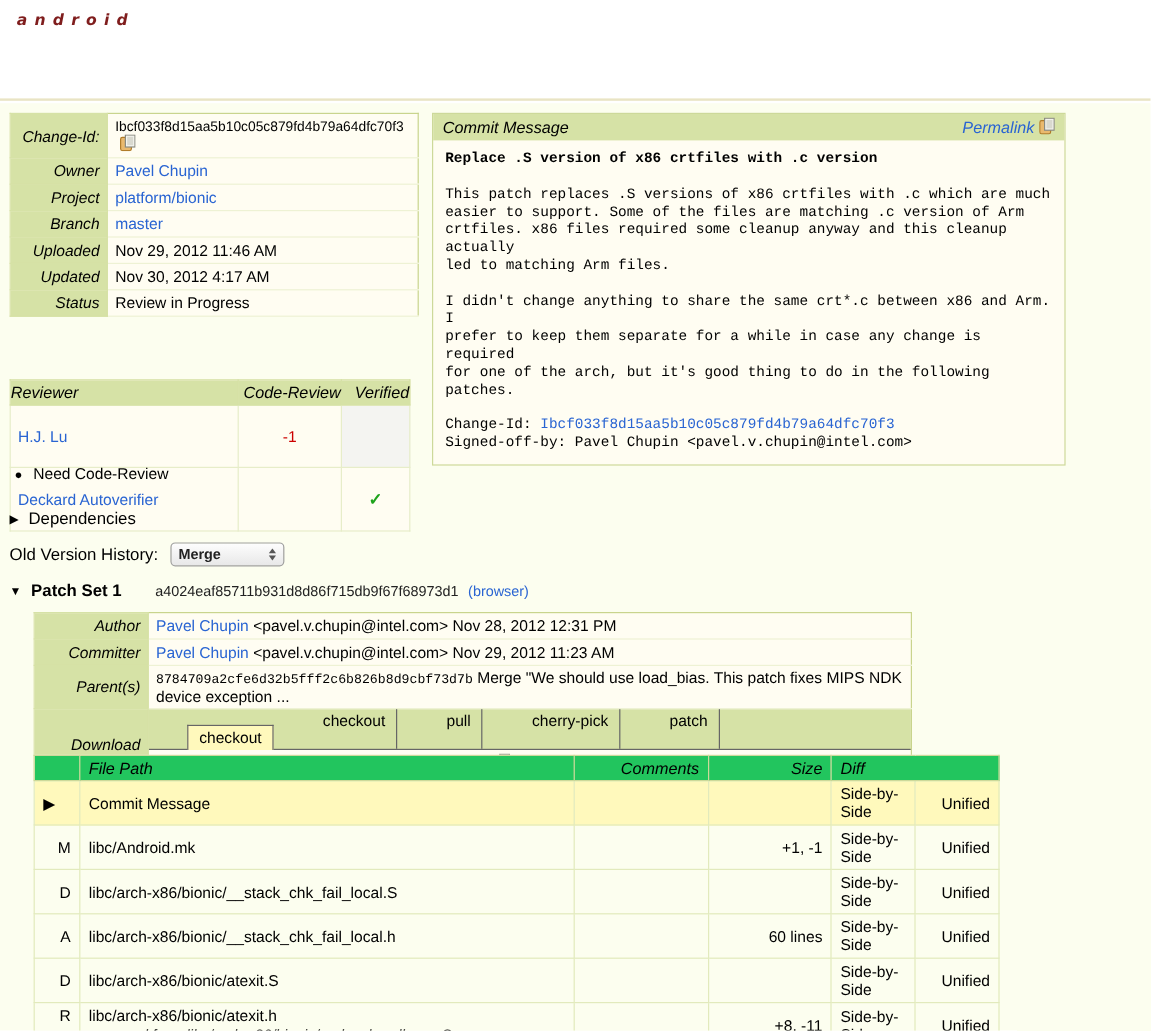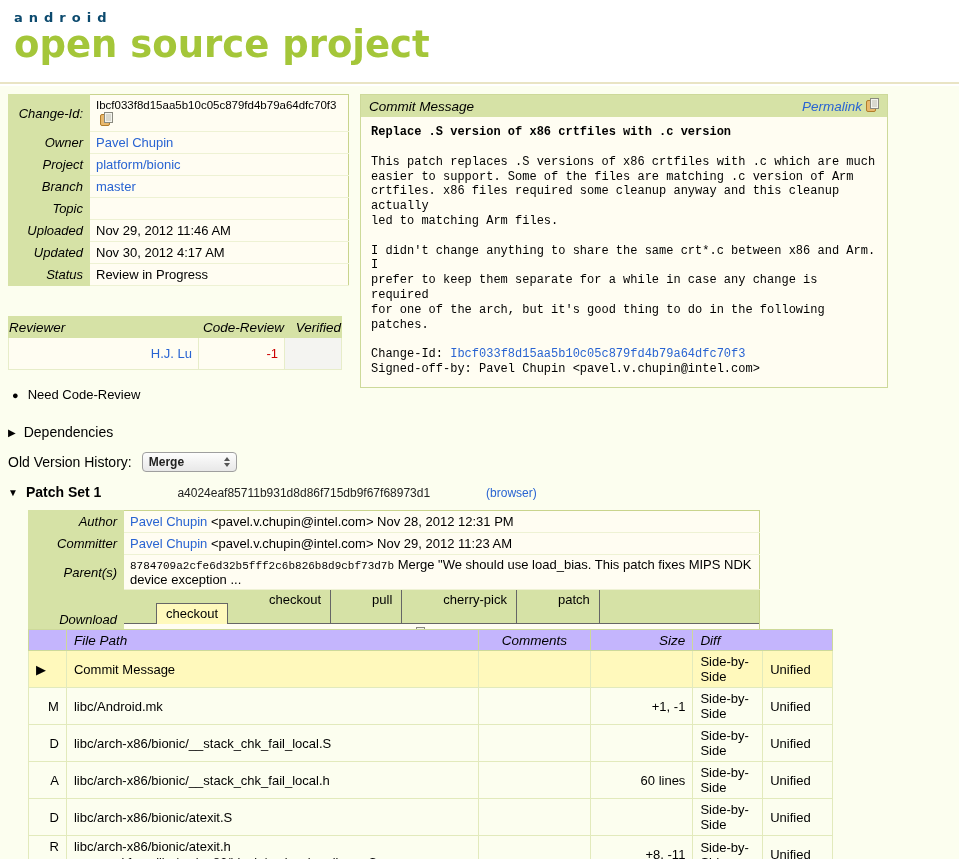--- a/index.html
+++ b/index.html
@@ -3,21 +3,21 @@
 <meta charset="utf-8">
 <style>
   * { margin:0; padding:0; box-sizing:border-box; }
   html,body { background:#fff; }
   .page { position:relative; width:959px; height:859px; overflow:hidden; background:#fff;
           font-family:"Liberation Sans", sans-serif; font-size:13px; color:#000; }
 
   
   .site-header { height:84px; background:#fff; border-bottom:2px solid #e9e4c4; padding:10px 0 0 14px; }
   .brand-top { font-family:"DejaVu Sans", sans-serif; font-weight:bold; font-size:13px;
-               letter-spacing:6px; color:#0c4a6e; }
+               letter-spacing:6px; color:#7f1d1d;font-style:italic; }
   .brand-bottom { font-family:"DejaVu Sans", sans-serif; font-weight:bold; font-size:37px;
                   letter-spacing:0px; color:#a4c639; line-height:1.05; margin-top:1px; }
 
   .content { position:absolute; top:86px; left:0; right:0; bottom:0; background:#fcfeef; }
 
   a.lnk { color:#2964d2; text-decoration:none; cursor:pointer; }
   .mono { font-family:"Liberation Mono", monospace; }
 
   table { border-collapse:collapse; table-layout:fixed; }
 
@@ -45,41 +45,41 @@
   .commit-footer { margin-top:15px; white-space:pre-wrap; }
 
   
   .reviewer-wrap { position:absolute; left:8px; top:230px; }
   .reviewer-wrap table { width:333px; border:1px solid #c9d48d; background:#fffdf2; }
   .reviewer-wrap th { background:#d6e2a6; font-style:italic; font-weight:normal; font-size:13.5px;
                       padding:2px 0; height:21px; border:1px solid #d6e2a6; }
   .reviewer-wrap th.h-name { text-align:left; }
   .reviewer-wrap th.h-cr { text-align:right; }
   .reviewer-wrap th.h-v { text-align:right; }
-  .reviewer-wrap td { height:21px; padding:8px 6px; border:1px solid #e7edc9;text-align:right; }
+  .reviewer-wrap td { height:21px; padding:18px 6px; border:1px solid #e7edc9; }
   .cr-cell { text-align:center; color:#cc0000; }
   .v-cell { text-align:center; color:#1ea31c; font-weight:bold; font-size:14px; }
   .v-gray { background:#f4f4f1; }
 
   
   .need-review { position:absolute; left:12px; top:301px; font-size:13px; }
   .need-review .bullet { font-size:11px; margin-right:9px; }
   .dependencies { position:absolute; left:8px; top:338px; font-size:14px; cursor:pointer; }
   .tri { display:inline-block; font-size:10px; margin-right:8px; vertical-align:1px; }
   .old-version { position:absolute; left:8px; top:366px; font-size:14px; display:flex; align-items:center; }
   .select-box { margin-left:10px; width:95px; height:20px; border:1px solid #9f9f9f; border-radius:4px;
                 background:linear-gradient(#fdfdfd,#e8e8e8); display:flex; align-items:center;
                 justify-content:space-between; padding:0 6px; font-size:12px; font-weight:bold;
                 color:#222; cursor:pointer; }
   .updown { display:flex; flex-direction:column; gap:2px; }
   .updown i { display:block; width:0; height:0; border-left:3.5px solid transparent;
               border-right:3.5px solid transparent; }
   .updown i.up { border-bottom:4px solid #555; }
   .updown i.dn { border-top:4px solid #555; }
-  .patch-set { position:absolute; left:8px; top:398px; font-size:14px; display:flex; align-items:baseline;gap:48px; }
+  .patch-set { position:absolute; left:8px; top:398px; font-size:14px; display:flex; align-items:baseline; }
   .patch-set .ps-label { font-weight:bold; margin-right:28px; cursor:pointer; }
   .patch-set .ps-sha { font-size:12px; color:#222; margin-right:8px; }
   .patch-set .ps-browser { font-size:12px; }
 
   
   .author-wrap { position:absolute; left:28px; top:424px; }
   .author-wrap table { width:732px; border:1px solid #c9d48d; background:#fffdf2; }
   .author-wrap td { padding:2px 6px; height:22px; vertical-align:middle; }
   .author-wrap td.glabel { width:95px; }
   .author-wrap td.gval { border-bottom:1px solid #eef2d4; }
@@ -88,42 +88,41 @@
   .dl-tabs { display:flex; background:#d6e2a6; border-bottom:1px solid #666; align-items:flex-end; }
   .dl-tab { padding:2px 9px 16px 9px; font-size:13px; border-right:1px solid #666; cursor:pointer;margin-left:32px; }
   .dl-tab.active { background:#fff9bc; border:1px solid #666; border-bottom:none; margin-bottom:-1px;
                    padding-bottom:3px; }
   .dl-cmd { padding:3px 6px; font-family:"Liberation Mono", monospace; font-size:12.5px;
             display:flex; align-items:center; }
 
   
   .files-wrap { position:absolute; left:28px; top:543px; }
   .files-wrap table { width:805px; border:1px solid #c3d080; background:#fcfeef; }
-  .files-wrap th { background:#c4b5fd; font-style:italic; font-weight:normal; text-align:left;
+  .files-wrap th { background:#22c55e; font-style:italic; font-weight:normal; text-align:left;
                    font-size:13.5px; padding:2px 7px; height:21px; border:1px solid #cdd99a; }
   .files-wrap td { padding:3px 7px; height:20px; border:1px solid #e2eabc; font-size:13px;
                    vertical-align:middle; }
   .files-wrap tr.selected td { background:#fff9bc; }
   .c-status { width:34px; text-align:right; }
   .c-path   { width:369px; }
   .c-com    { width:100px; text-align:right; }
   .c-size   { width:92px;  text-align:right; }
   .c-side   { width:125px; }
-  .c-uni    { width:85px; }
+  .c-uni    { width:85px;text-align:right; }
   .ptr { text-align:left; font-size:10px; }
   .path-note { font-style:italic; font-size:12.5px; padding-top:2px; }
 </style>
 </head>
 <body>
 
 <div class="page">
 
   <div class="site-header">
     <div class="brand-top">android</div>
-    <div class="brand-bottom">open source project</div>
   </div>
 
   <div class="content">
 
     <div class="info-panel">
       <table>
         <tbody>
             <tr>
           <td class="glabel">Change-Id:</td>
           <td class="gval"><span class="cid-val">Ibcf033f8d15aa5b10c05c879fd4b79a64dfc70f3</span><span class="copy-ic"><svg width="13" height="14" viewBox="0 0 13 14">
@@ -136,24 +135,20 @@
           <td class="glabel">Owner</td>
           <td class="gval"><a class="lnk">Pavel Chupin</a></td>
         </tr>
         <tr>
           <td class="glabel">Project</td>
           <td class="gval"><a class="lnk">platform/bionic</a></td>
         </tr>
         <tr>
           <td class="glabel">Branch</td>
           <td class="gval"><a class="lnk">master</a></td>
-        </tr>
-        <tr>
-          <td class="glabel">Topic</td>
-          <td class="gval"></td>
         </tr>
         <tr>
           <td class="glabel">Uploaded</td>
           <td class="gval">Nov 29, 2012 11:46 AM</td>
         </tr>
         <tr>
           <td class="glabel">Updated</td>
           <td class="gval">Nov 30, 2012 4:17 AM</td>
         </tr>
         <tr>
@@ -196,20 +191,25 @@
             <tr>
           <th class="h-name" style="width:190px">Reviewer</th>
           <th class="h-cr" style="width:86px">Code-Review</th>
           <th class="h-v" style="width:57px">Verified</th>
         </tr>
         <tr>
           <td><a class="lnk">H.J. Lu</a></td>
           <td class="cr-cell">-1</td>
           <td class="v-gray"></td>
         </tr>
+        <tr>
+          <td><a class="lnk">Deckard Autoverifier</a></td>
+          <td class="cr-cell"></td>
+          <td class="v-cell">✓</td>
+        </tr>
       </tbody>
         </table>
     </div>
 
     <div class="need-review"><span class="bullet">●</span><span>Need Code-Review</span></div>
 
     <div class="dependencies"><span class="tri">▶</span><span>Dependencies</span></div>
 
     <div class="old-version">
       <span>Old Version History:</span>
@@ -266,21 +266,21 @@
       </tbody>
         </table>
     </div>
 
     <div class="files-wrap">
       <table>
         <tbody>
             <tr>
           <th class="c-status"></th>
           <th class="c-path">File Path</th>
-          <th class="c-com" style="text-align:center">Comments</th>
+          <th class="c-com" style="text-align:right">Comments</th>
           <th class="c-size" style="text-align:right">Size</th>
           <th class="c-side" colspan="2">Diff</th>
         </tr>
 
         <tr class="selected">
           <td class="c-status ptr">▶</td>
           <td class="c-path">Commit Message</td>
           <td class="c-com"></td>
           <td class="c-size"></td>
           <td class="c-side">Side-by-Side</td>

